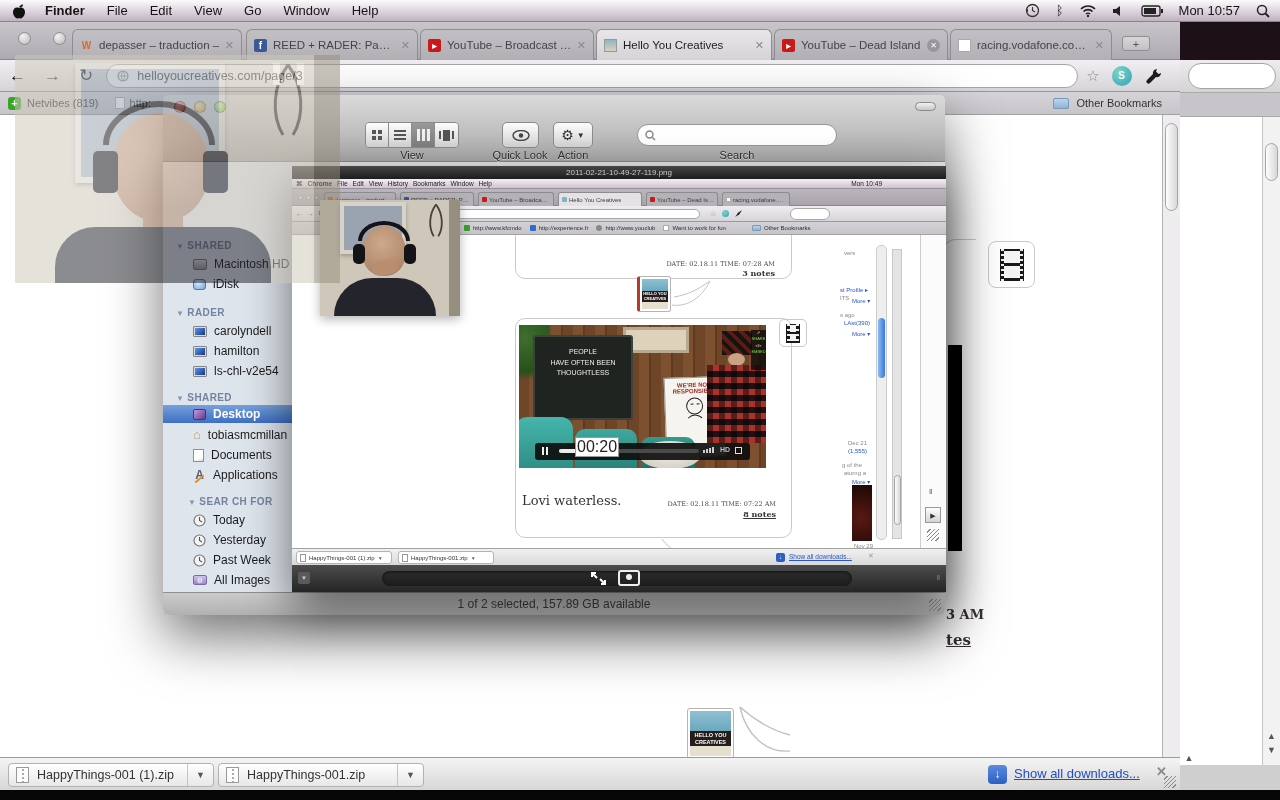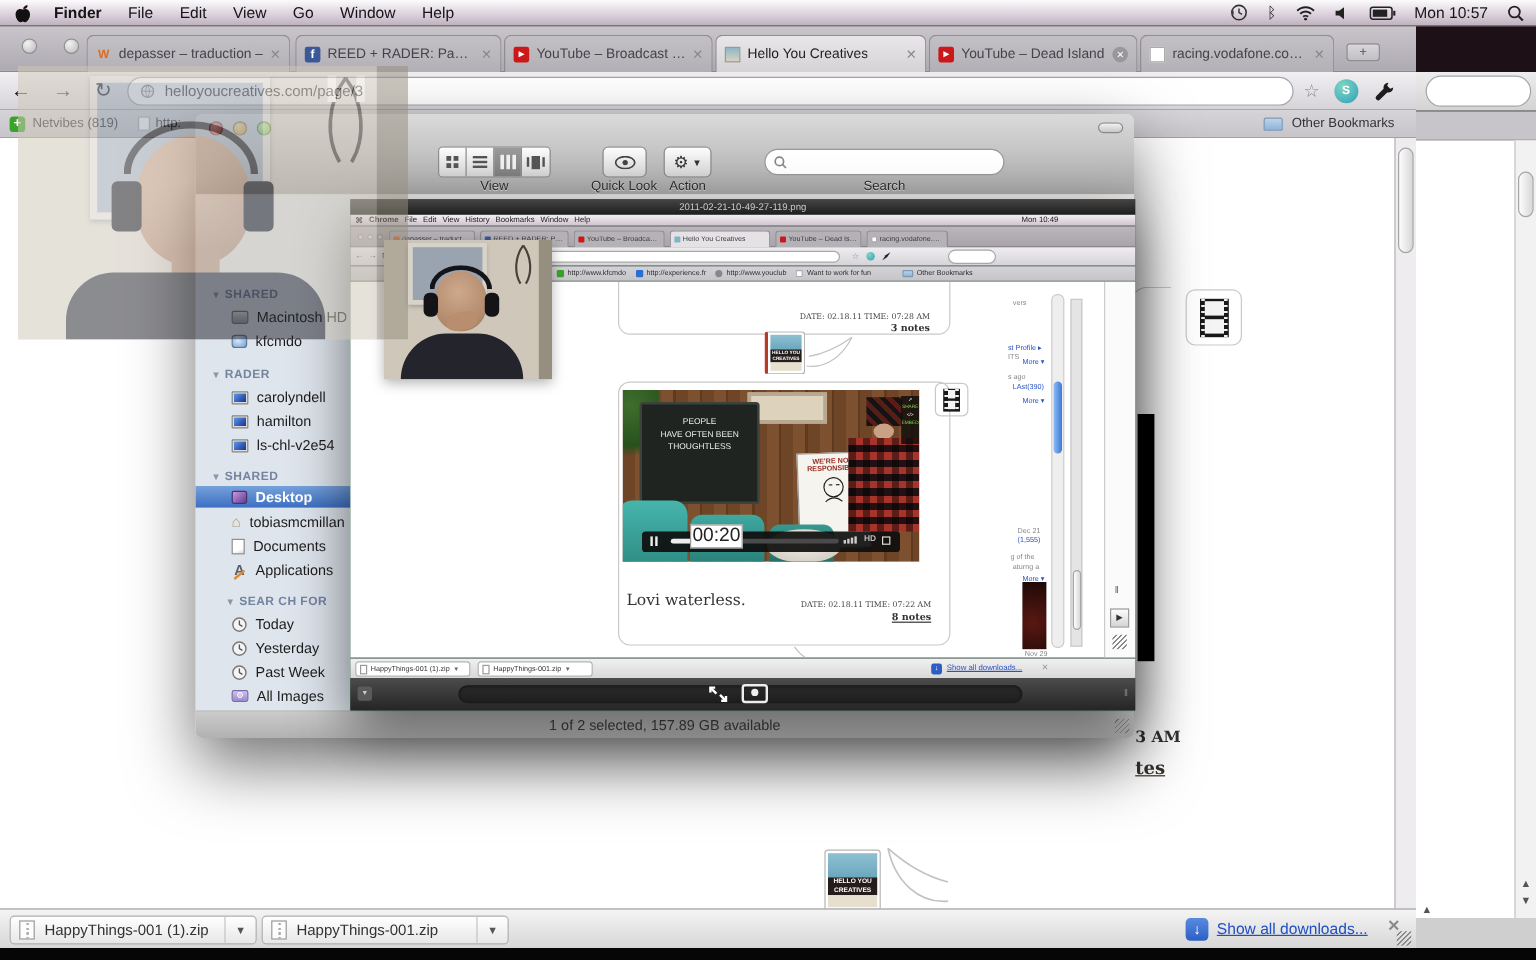--- a/index.html
+++ b/index.html
@@ -319,21 +319,21 @@
   </div>
 
   <div class="abs" id="fsidebar">
     <div class="sbt" style="left:13px;top:78px"><span class="tri">▼</span><span>SHARED</span></div>
     <div class="sbi" style="top:93px">
         <span class="sic i-hd"></span>
         <span class="ell">Macintosh HD</span>
       </div>
     <div class="sbi" style="top:113px">
         <span class="sic i-idisk"></span>
-        <span>kfcmdo</span>
+        <span>iDisk</span>
       </div>
     <div class="sbt" style="left:13px;top:145px"><span class="tri">▼</span><span>RADER</span></div>
     <div class="sbi" style="top:160px">
         <span class="sic i-disp">
           <i></i>
         </span>
         <span>carolyndell</span>
       </div>
     <div class="sbi" style="top:180px">
         <span class="sic i-disp">

